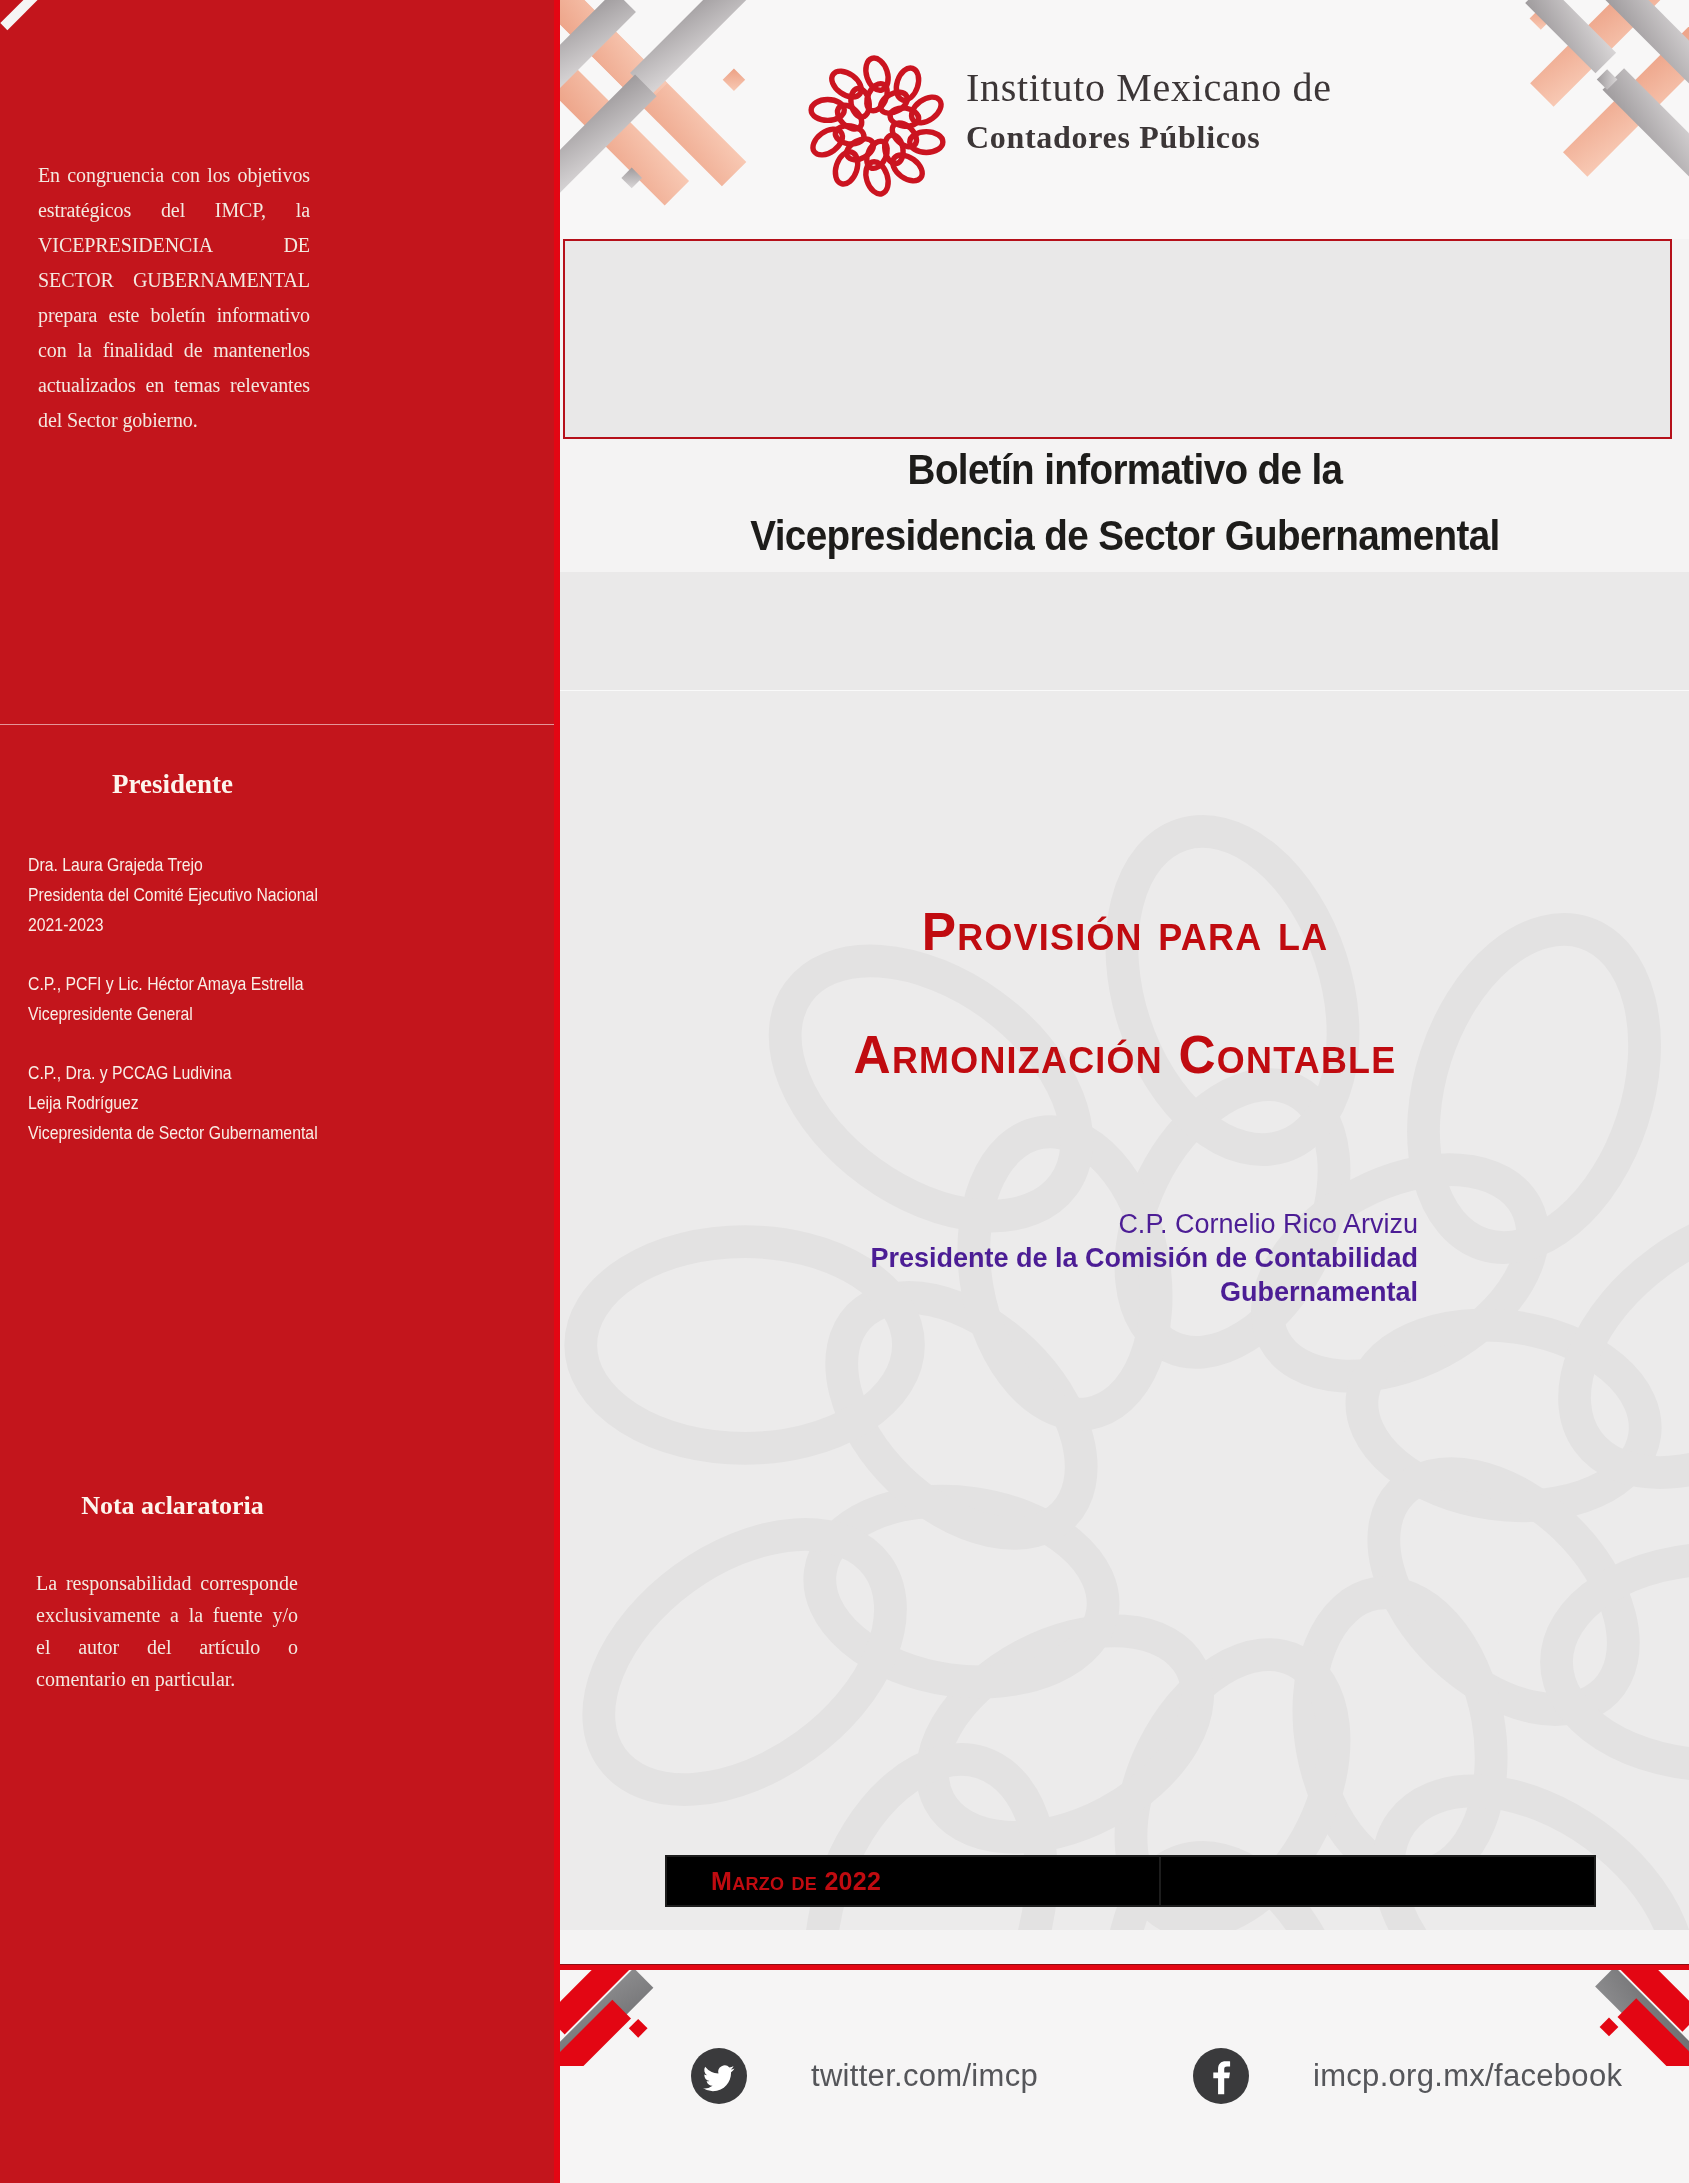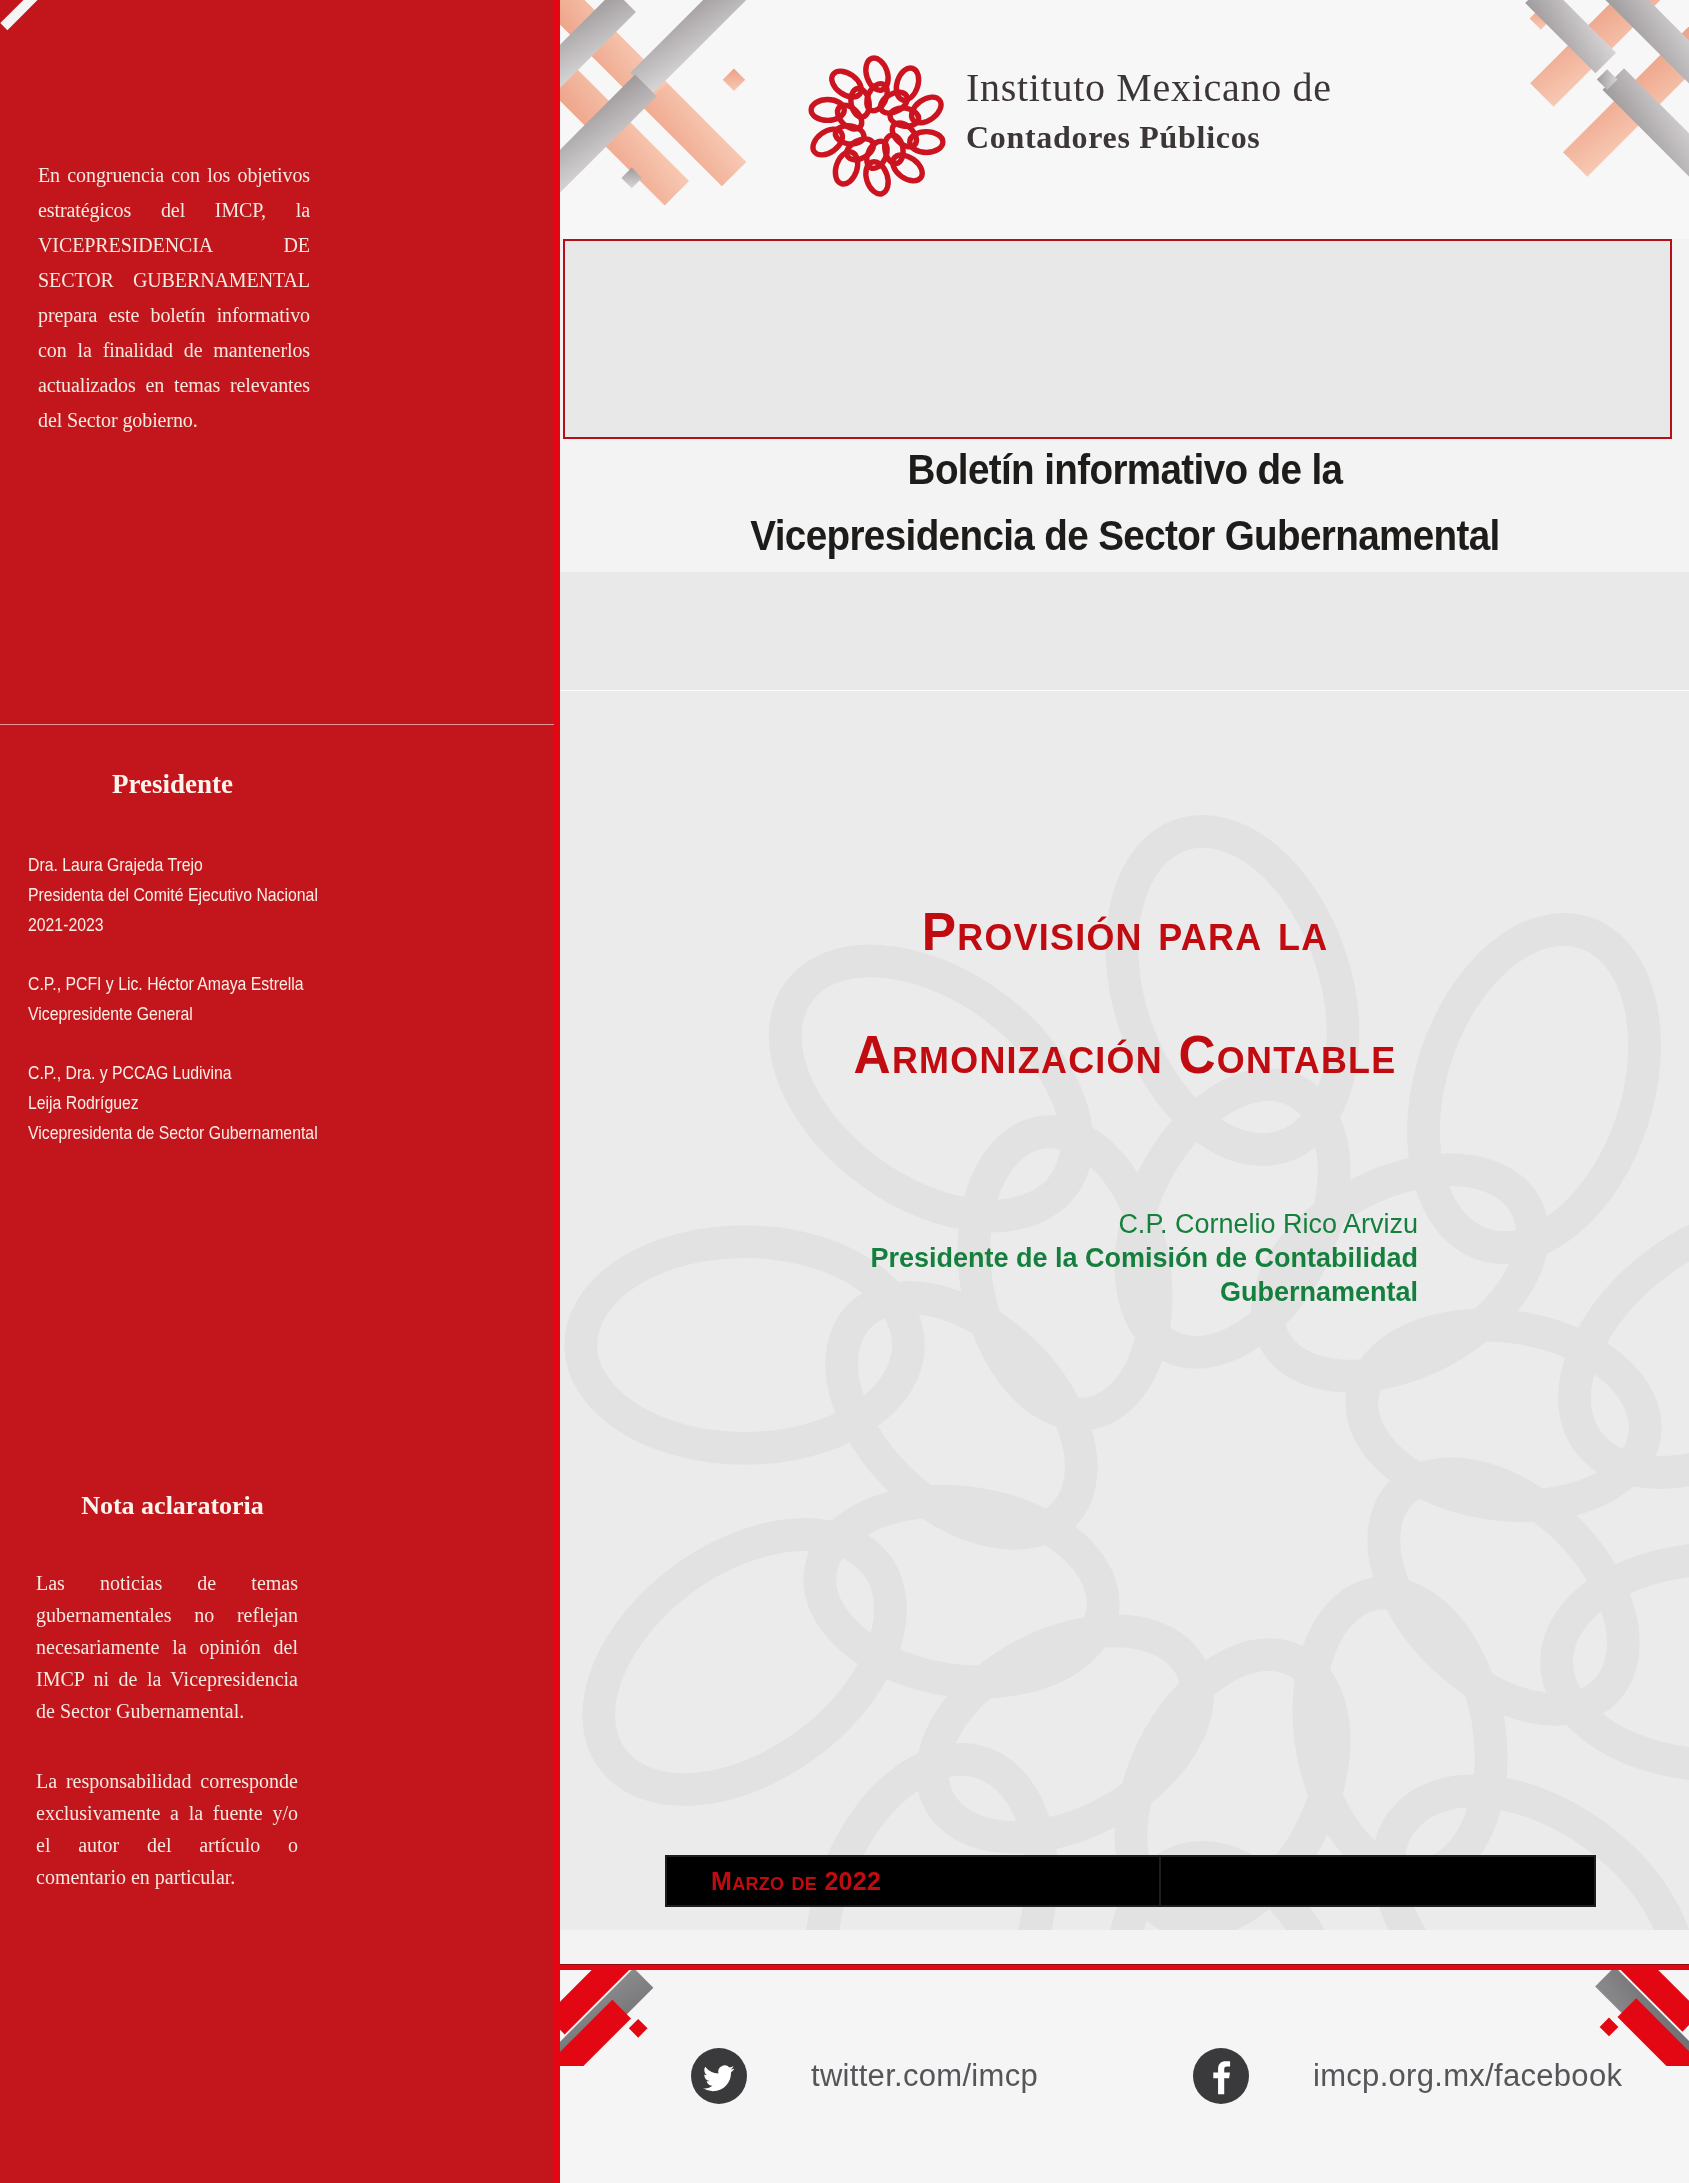--- a/index.html
+++ b/index.html
@@ -46,21 +46,21 @@
 
   .content{position:absolute;left:0;top:572px;width:1130px;height:1358px;background:#ecebeb;overflow:hidden;}
   .content-topstrip{position:absolute;left:0;top:0;width:1130px;height:118px;background:#eae9e9;}
   .faint-line{position:absolute;left:0;top:118px;width:1130px;height:1.3px;background:rgba(255,255,255,.7);}
   .watermark{position:absolute;left:-40px;top:219px;width:1425px;height:1425px;}
 
   .doc-title{position:absolute;left:0;top:298px;width:1130px;text-align:center;
              font-weight:bold;font-variant:small-caps;color:#c00b10;
              font-size:53px;line-height:123px;letter-spacing:1.3px;
              transform:scaleX(.97);transform-origin:50% 0;}
-  .author{position:absolute;right:272px;top:635px;text-align:right;color:#15803d;
+  .author{position:absolute;right:272px;top:635px;text-align:right;color:#4c1d95;
           font-size:27px;line-height:34px;}
   .author .a-name{font-weight:normal;}
   .author .a-role{font-weight:bold;}
 
   .issue-table{position:absolute;left:105px;top:1283px;width:931px;height:52px;
                display:flex;border:2.7px solid #1d1d1d;box-sizing:border-box;background:#000000;padding-left:28px;}
   .issue-cell{display:flex;align-items:center;font-weight:bold;font-variant:small-caps;
               color:#c00b10;font-size:25px;letter-spacing:0.3px;}
   .cell-date{width:466px;border-right:2.7px solid #1d1d1d;box-sizing:border-box;padding-left:16px;}
   .cell-num{flex:1;justify-content:center;}
@@ -160,21 +160,20 @@
       </div>
       <div class="dir-entry">
         <div>C.P., Dra. y PCCAG Ludivina</div>
         <div>Leija Rodríguez</div>
         <div>Vicepresidenta de Sector Gubernamental</div>
       </div>
     </div>
 
     <div class="side-h note-title">Nota aclaratoria</div>
     <div class="note-paras">
-      <p>Las noticias de temas gubernamentales no reflejan necesariamente la opinión del IMCP ni de la Vicepresidencia de Sector Gubernamental.</p>
       <p>La responsabilidad corresponde exclusivamente a la fuente y/o el autor del artículo o comentario en particular.</p>
     </div>
   </div>
 
   <div class="main">
 
     <div class="top-band">
       <svg class="ribbon-tl" width="239" height="229" viewBox="0 0 360 345">
         <rect x="44" y="35" width="52" height="300" fill="url(#gSal)" transform="rotate(-45 70 185)"></rect>
         <rect x="109" y="-45" width="52" height="360" fill="url(#gSal)" transform="rotate(-45 135 135)"></rect>

